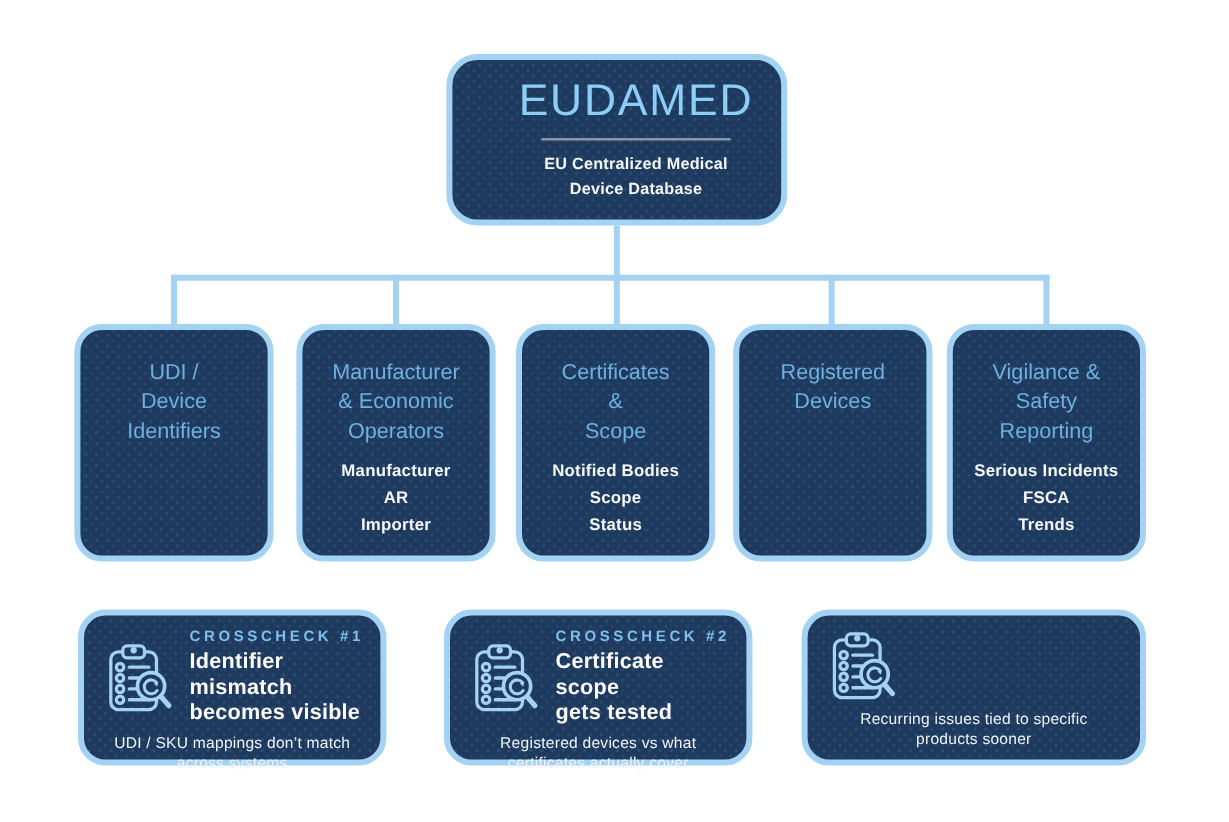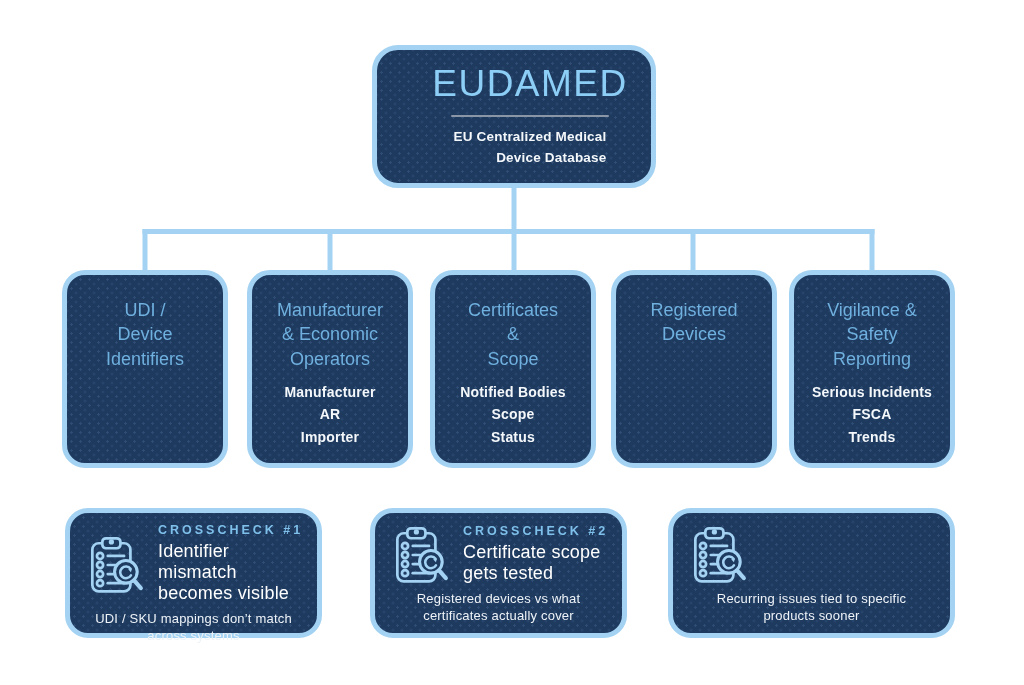--- a/index.html
+++ b/index.html
@@ -26,21 +26,21 @@
 
   
   .connector { position: absolute; left: 0; top: 0; pointer-events: none; }
 
   
   .root-box {
     left: 372px; top: 45px; width: 284px; height: 143px;
     border-radius: 26px;
     display: flex; flex-direction: column;
     align-items: center; justify-content: center;
-    text-align: right;
+    text-align: center;
     padding-left: 32px;
   }
   .root-title {
     color: #8ccef6; font-size: 37px; font-weight: 400;
     letter-spacing: 1.5px; line-height: 1.1;
   }
   .root-divider {
     width: 158px; height: 2px; background: #8a96a6;
     margin: 11px 0 10px 0; border-radius: 1px;
   }
@@ -80,21 +80,21 @@
   .crosscheck-card:nth-of-type(2) { left: 370px; }
   .crosscheck-card:nth-of-type(3) { left: 668px; width: 287px; }
   .cc-top { display: flex; flex-direction: row; align-items: center; }
   .cc-icon { flex: 0 0 auto; margin: 2px 2px 0 4px; }
   .cc-text { margin-left: 12px; }
   .cc-label {
     color: #7fc0eb; font-size: 12.5px; font-weight: 700;
     letter-spacing: 3px; margin-bottom: 4px;
   }
   .cc-title {
-    color: #ffffff; font-size: 18px; font-weight: 400;
+    color: #ffffff; font-size: 18px; font-weight: 700;
     line-height: 1.18; white-space: pre-line; letter-spacing: 0.2px;
   }
   .cc-subtitle {
     margin-top: 6px; text-align: center;
     color: #eef3f8; font-size: 13px; font-weight: 500;
     line-height: 1.3; white-space: pre-line; letter-spacing: 0.2px;
   }
 </style>
 </head>
 <body>

